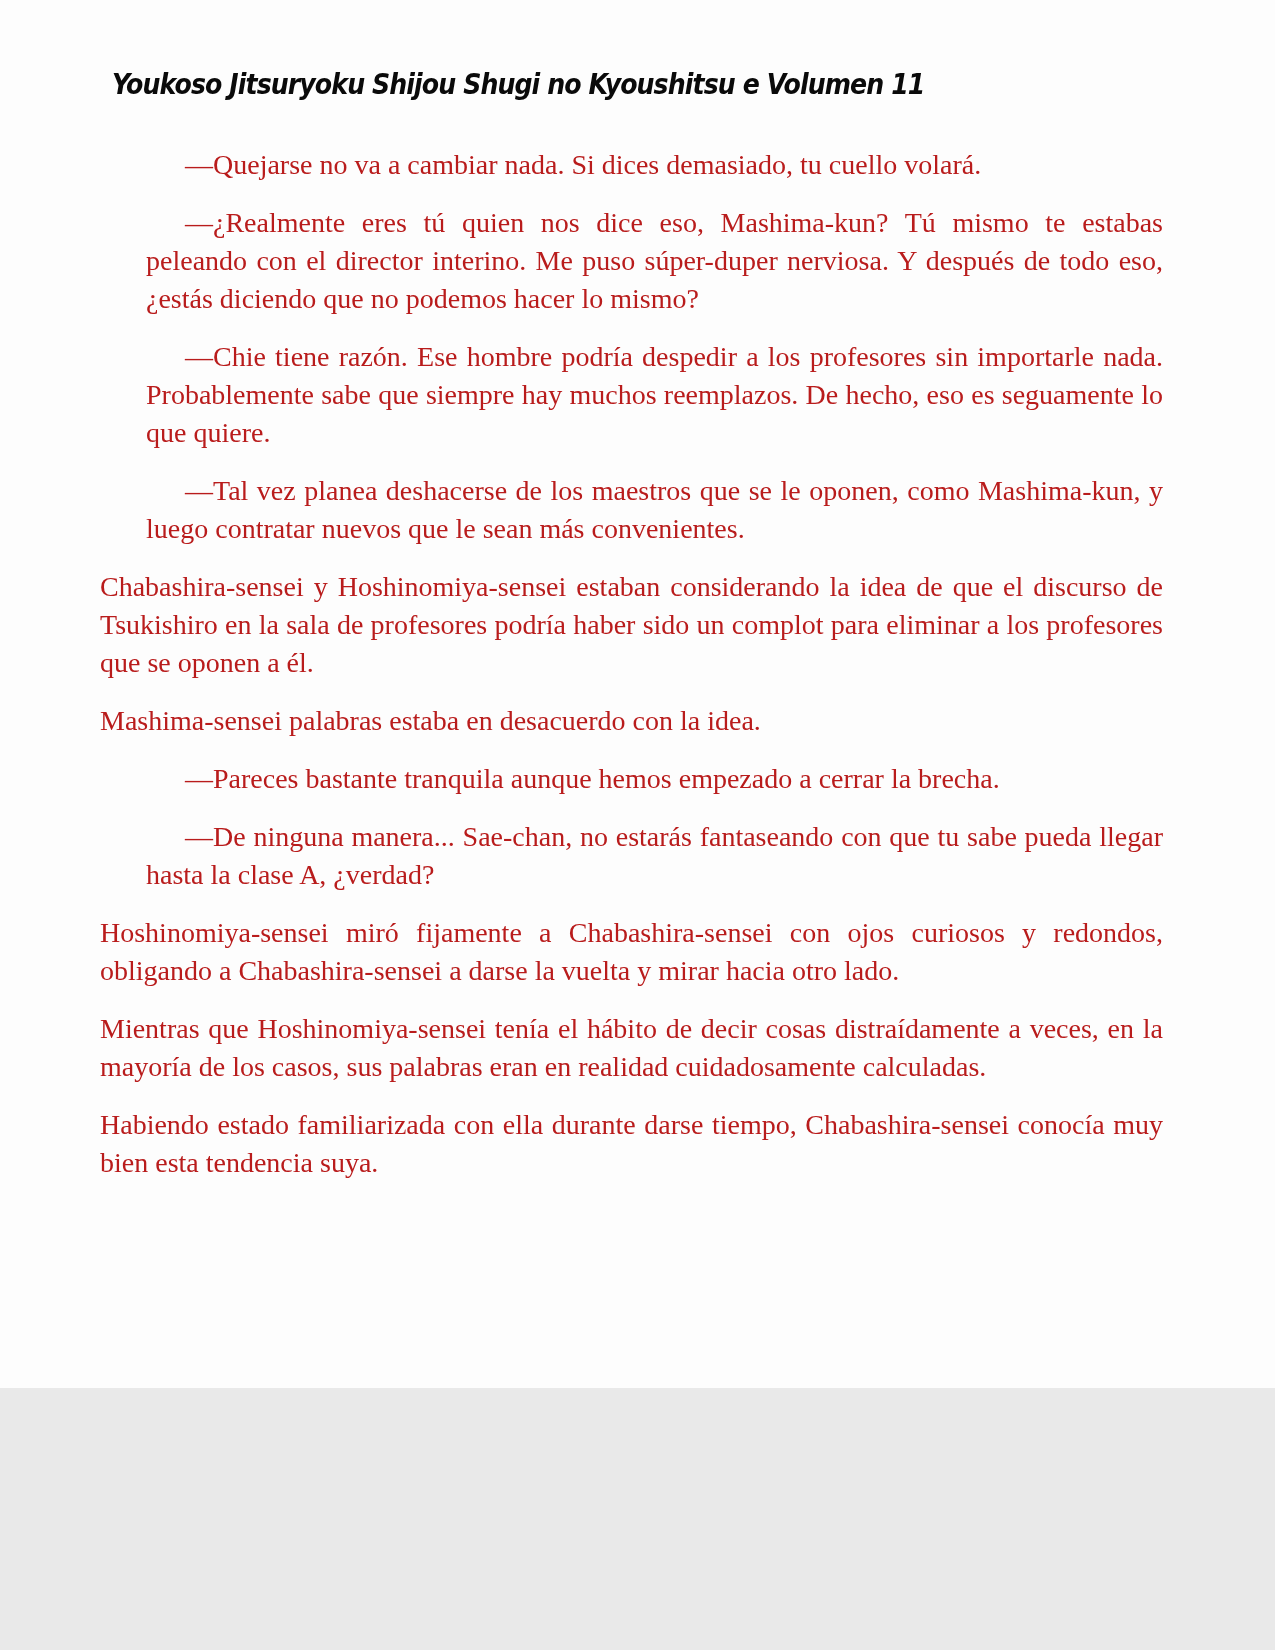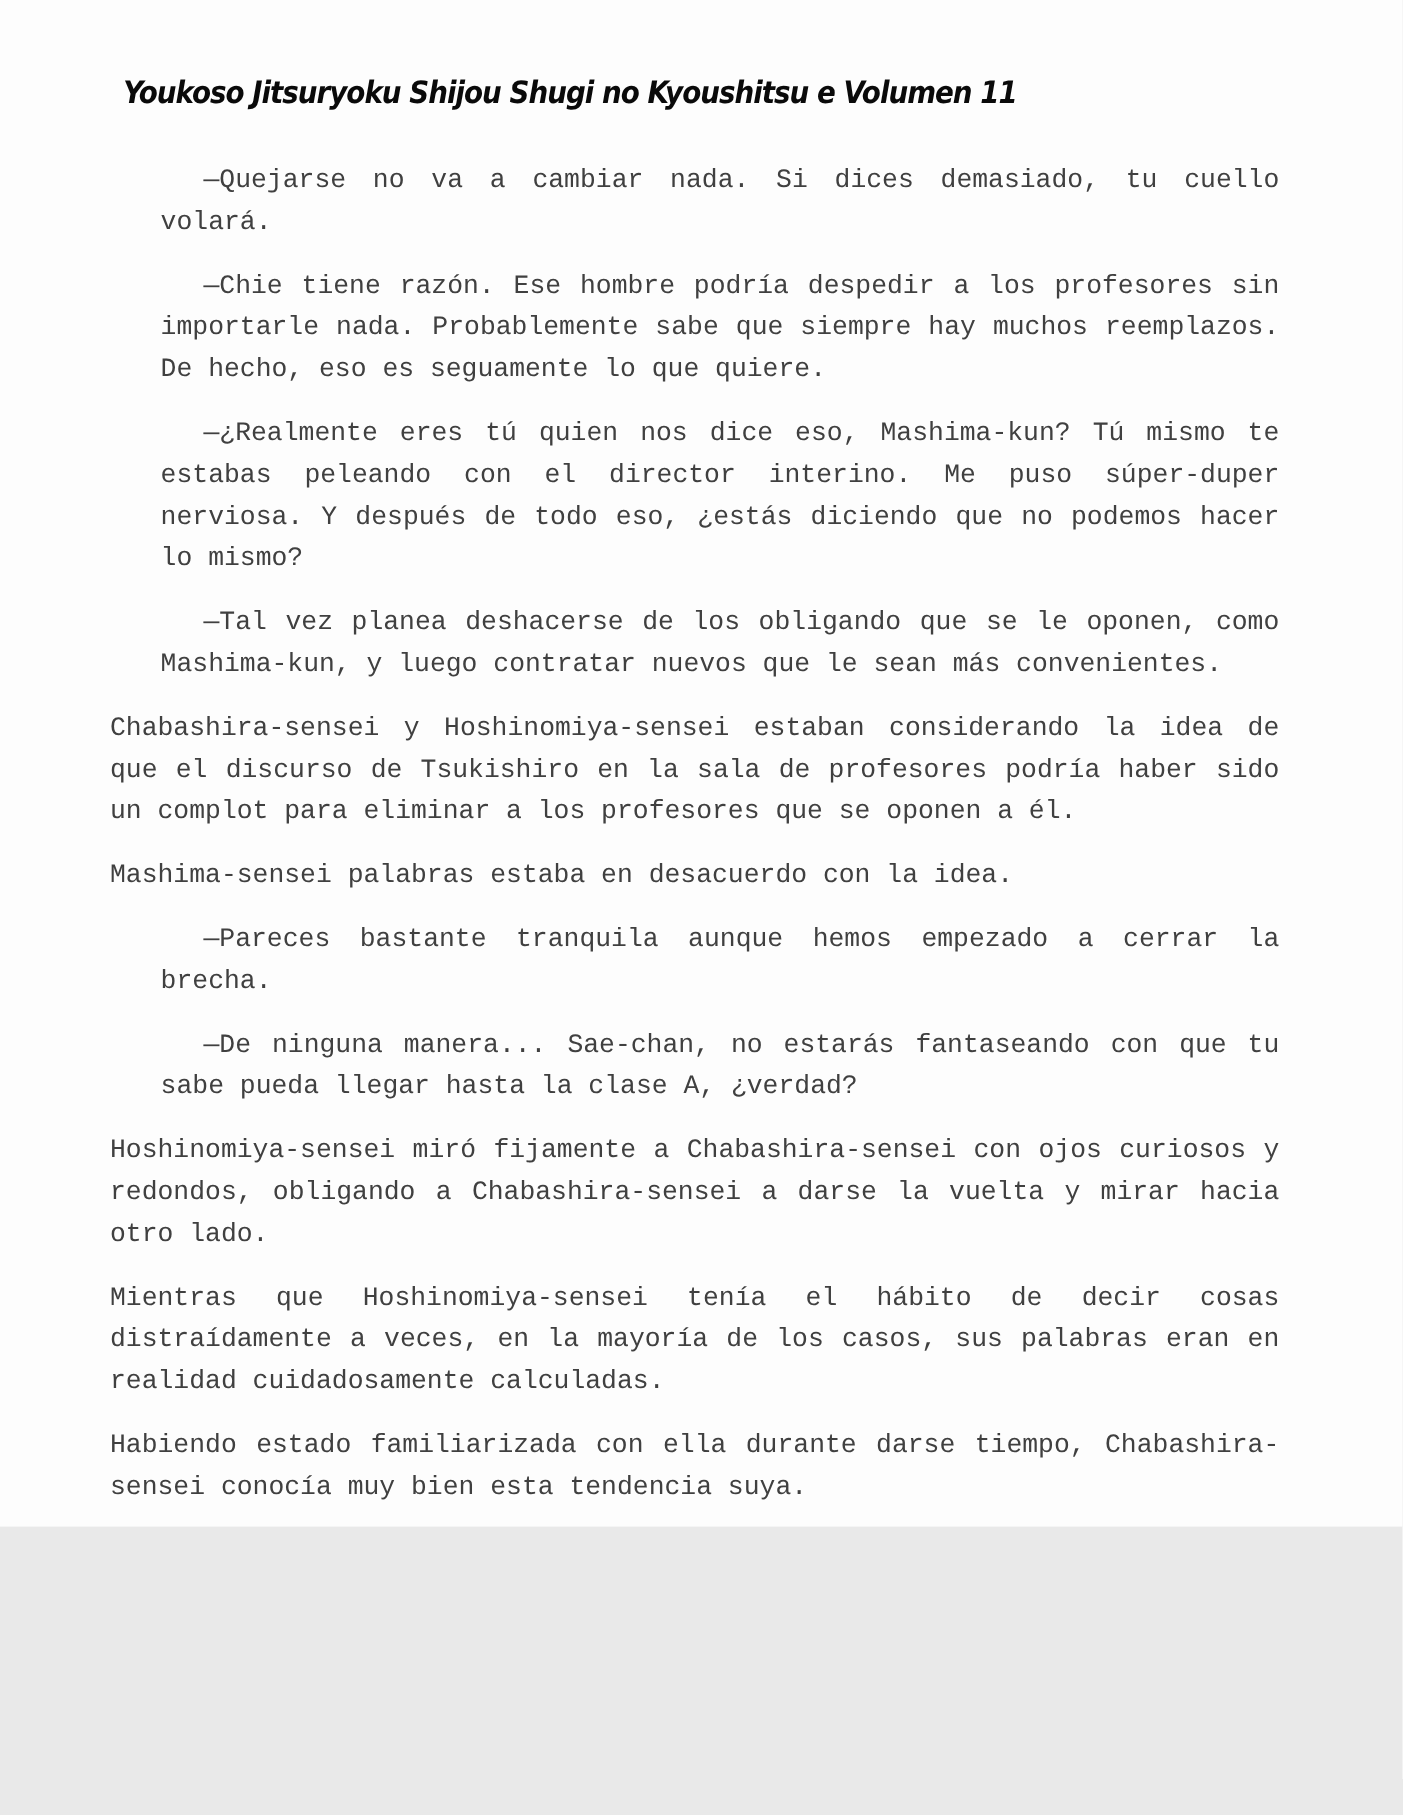--- a/index.html
+++ b/index.html
@@ -30,24 +30,24 @@
     transform: scaleX(0.90);
     transform-origin: left center;
     white-space: nowrap;
     color: #0a0a0a;
   }
   .doc-body {
     position: absolute;
     left: 100px;
     top: 146px;
     width: 1063px;
-    font-family: Liberation Mono, monospace;
-    font-size: 24px;
+    font-family: Liberation Serif, serif;
+    font-size: 28px;
     line-height: 38px;
-    color: #404040;
+    color: #b91c1c;
   }
   .doc-body p {
     margin: 0 0 20px 0;
     text-align: justify;
   }
   .doc-body p.dialogue {
     margin-left: 46px;
     text-indent: 39px;
   }
   .doc-body p.narrative {
@@ -91,23 +91,23 @@
 </style>
 </head>
 <body>
 
 <div class="page">
 
   <div class="doc-header">Youkoso Jitsuryoku Shijou Shugi no Kyoushitsu e Volumen 11</div>
 
   <div class="doc-body">
       <p class="dialogue">—Quejarse no va a cambiar nada. Si dices demasiado, tu cuello volará.</p>
+      <p class="dialogue">—¿Realmente eres tú quien nos dice eso, Mashima-kun? Tú mismo te estabas peleando con el director interino. Me puso súper-duper nerviosa. Y después de todo eso, ¿estás diciendo que no podemos hacer lo mismo?</p>
       <p class="dialogue">—Chie tiene razón. Ese hombre podría despedir a los profesores sin importarle nada. Probablemente sabe que siempre hay muchos reemplazos. De hecho, eso es seguamente lo que quiere.</p>
-      <p class="dialogue">—¿Realmente eres tú quien nos dice eso, Mashima-kun? Tú mismo te estabas peleando con el director interino. Me puso súper-duper nerviosa. Y después de todo eso, ¿estás diciendo que no podemos hacer lo mismo?</p>
-      <p class="dialogue">—Tal vez planea deshacerse de los obligando que se le oponen, como Mashima-kun, y luego contratar nuevos que le sean más convenientes.</p>
+      <p class="dialogue">—Tal vez planea deshacerse de los maestros que se le oponen, como Mashima-kun, y luego contratar nuevos que le sean más convenientes.</p>
       <p class="narrative">Chabashira-sensei y Hoshinomiya-sensei estaban considerando la idea de que el discurso de Tsukishiro en la sala de profesores podría haber sido un complot para eliminar a los profesores que se oponen a él.</p>
       <p class="narrative">Mashima-sensei palabras estaba en desacuerdo con la idea.</p>
       <p class="dialogue">—Pareces bastante tranquila aunque hemos empezado a cerrar la brecha.</p>
       <p class="dialogue">—De ninguna manera... Sae-chan, no estarás fantaseando con que tu sabe pueda llegar hasta la clase A, ¿verdad?</p>
       <p class="narrative">Hoshinomiya-sensei miró fijamente a Chabashira-sensei con ojos curiosos y redondos, obligando a Chabashira-sensei a darse la vuelta y mirar hacia otro lado.</p>
       <p class="narrative">Mientras que Hoshinomiya-sensei tenía el hábito de decir cosas distraídamente a veces, en la mayoría de los casos, sus palabras eran en realidad cuidadosamente calculadas.</p>
       <p class="narrative">Habiendo estado familiarizada con ella durante darse tiempo, Chabashira-sensei conocía muy bien esta tendencia suya.</p>
     </div>
 
   <div class="footer-rule"></div>

